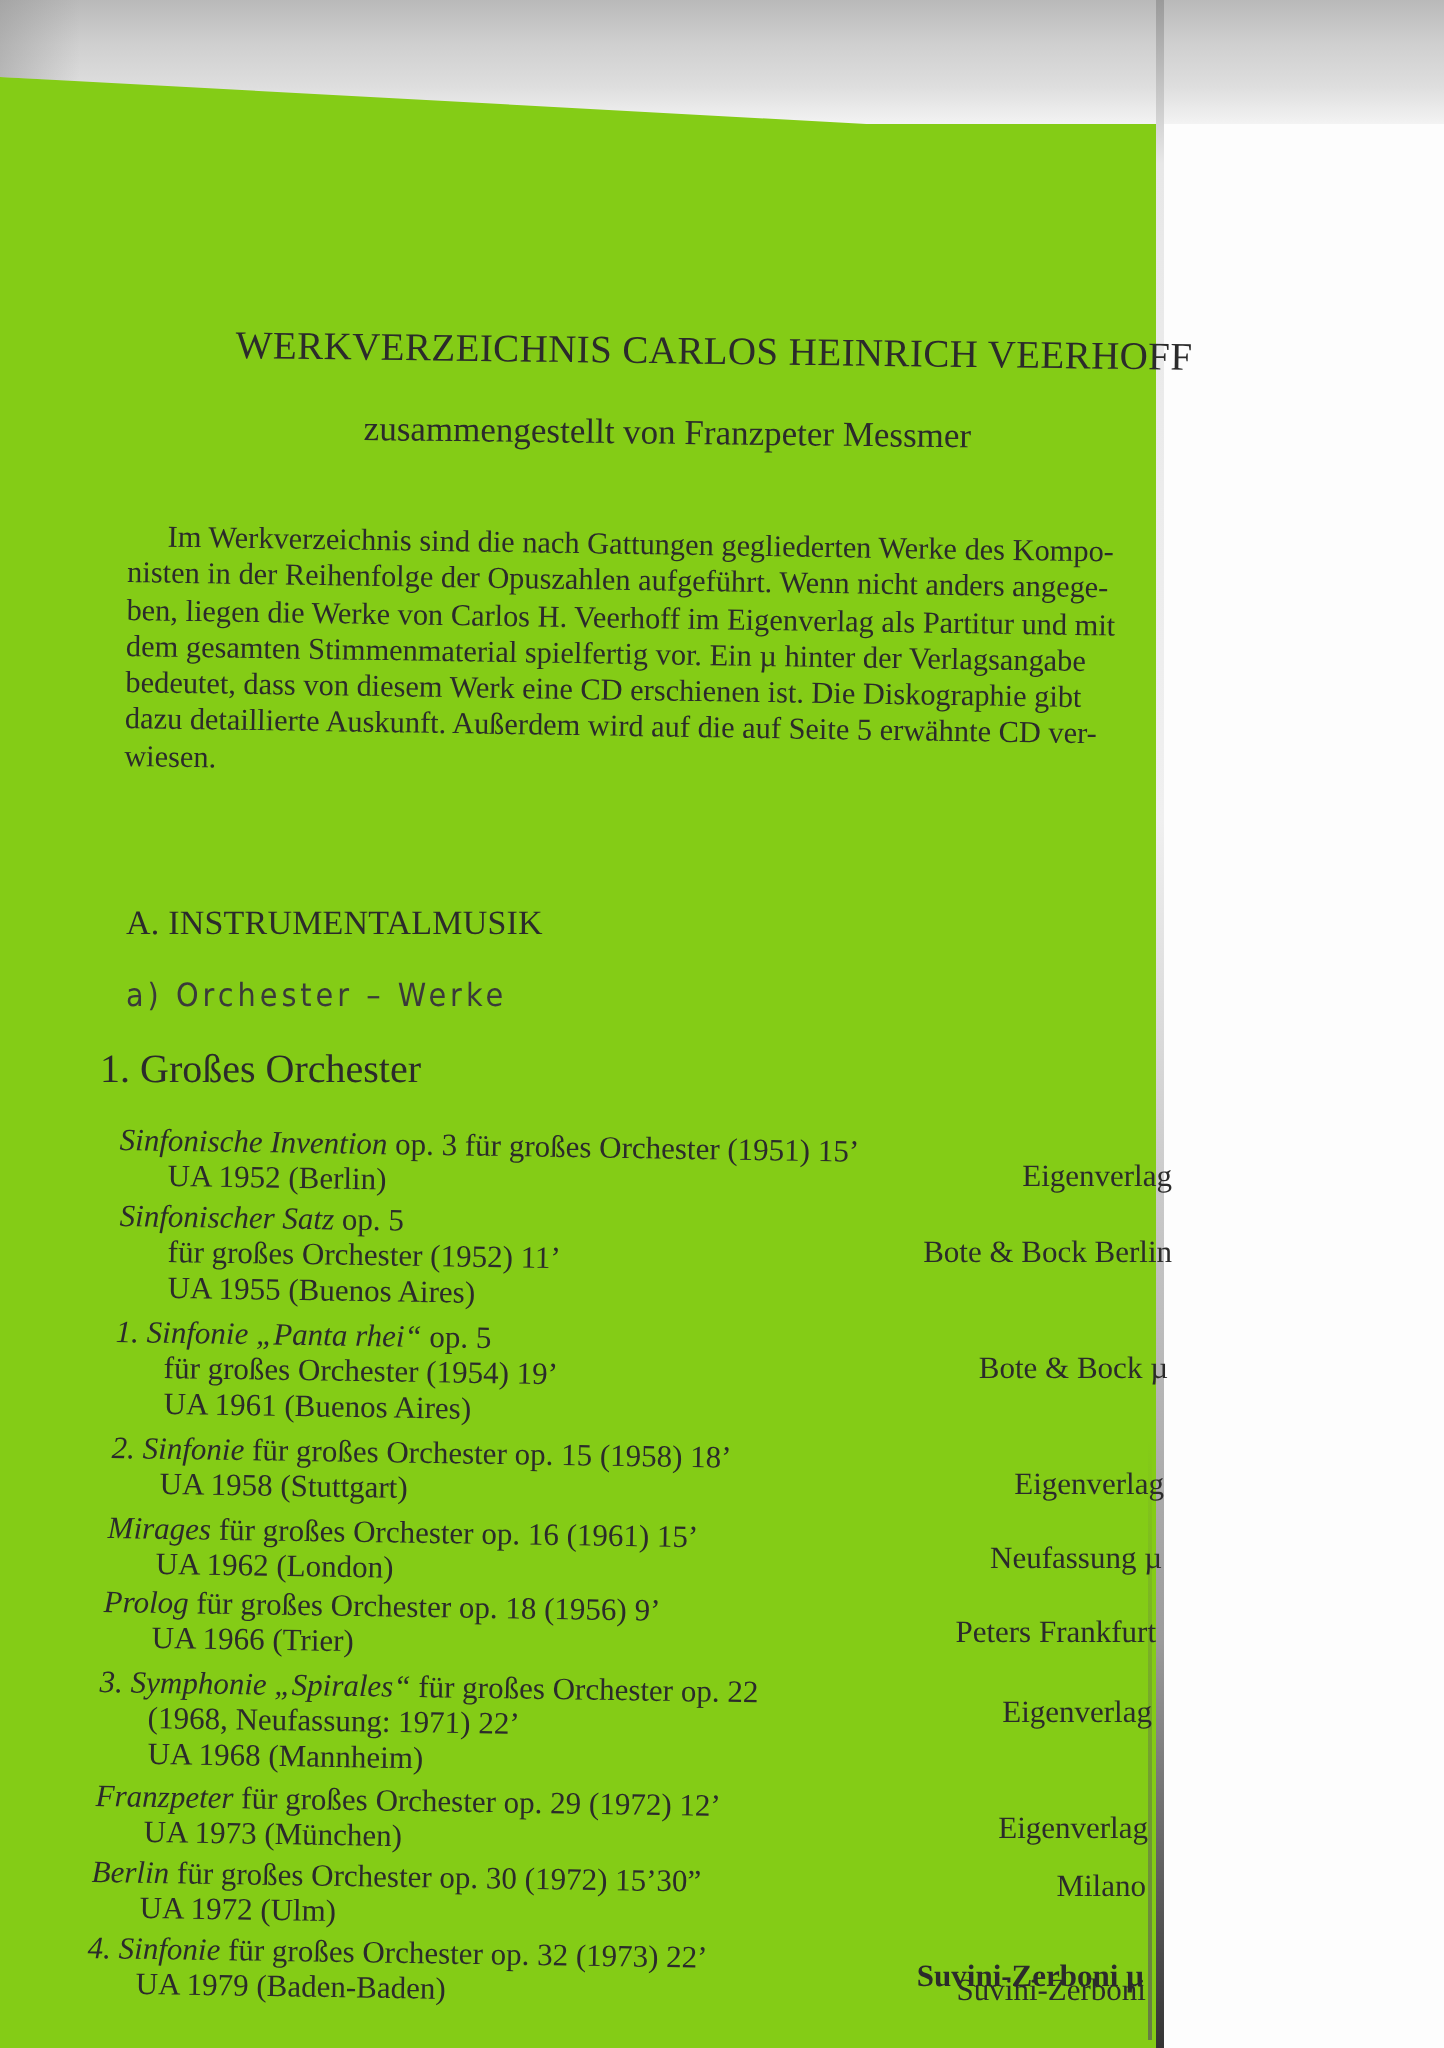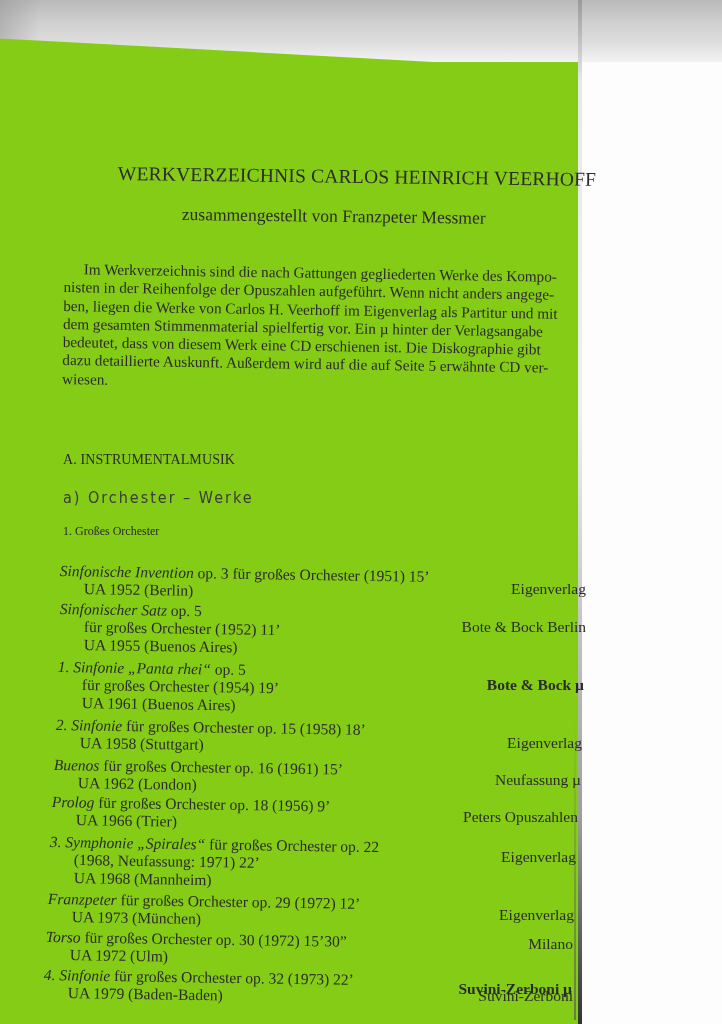--- a/index.html
+++ b/index.html
@@ -35,23 +35,23 @@
     .subtitle {
       position: absolute; left: 182px; top: 204px;
       font-size: 17.5px; white-space: nowrap;
       transform: rotate(0.7deg); transform-origin: left top;
     }
     .intro {
       position: absolute; left: 64px; top: 260px; width: 540px;
       font-size: 15.2px; line-height: 18.3px; text-align: justify;
       transform: rotate(0.9deg); transform-origin: left top;
     }
-    .h-section { position: absolute; left: 63px; top: 452px; font-size: 14px; letter-spacing: 0.1px; white-space: nowrap; }
+    .h-section { position: absolute; left: 63px; top: 452px; font-size: 17px; letter-spacing: 0.1px; white-space: nowrap; }
     .h-sub { position: absolute; left: 63px; top: 488px; font-size: 16px; letter-spacing: 2.2px; white-space: nowrap; font-family: "DejaVu Sans", sans-serif; font-weight: normal; color: #3a3a3a; transform: scaleX(0.9); transform-origin: left top; }
-    .h-group { position: absolute; left: 63px; top: 524px; font-size: 12px; white-space: nowrap; }
+    .h-group { position: absolute; left: 50px; top: 524px; font-size: 20px; white-space: nowrap; }
 
     .works { position: absolute; left: 0; top: 0; width: 722px; height: 1024px; }
     .work-line {
       position: absolute; white-space: nowrap; font-size: 15.5px; line-height: 18px;
       transform: rotate(0.9deg); transform-origin: left top;
     }
     .work-line .title-it { font-style: italic; }
     .publisher {
       position: absolute; white-space: nowrap; font-size: 15.5px; line-height: 18px; text-align: right; width: 200px;
     }
@@ -99,45 +99,45 @@
       <div class="work-line" style="left:84px; top:636px;">UA 1955 (Buenos Aires)</div>
       <div class="publisher" style="left:386px; top:618px;">Bote &amp; Bock Berlin</div>
     </div>
 
     <div>
       <div class="work-line" style="left:58px; top:658px;">
         <span class="title-it">1. Sinfonie „Panta rhei“</span><span> op. 5</span>
       </div>
       <div class="work-line" style="left:82px; top:676px;">für großes Orchester (1954) 19’</div>
       <div class="work-line" style="left:82px; top:694px;">UA 1961 (Buenos Aires)</div>
-      <div class="publisher" style="left:384px; top:676px;font-weight:bold;">Bote &amp; Bock µ</div>
+      <div class="publisher" style="left:384px; top:676px;">Bote &amp; Bock µ</div>
     </div>
 
     <div>
       <div class="work-line" style="left:56px; top:716px;">
         <span class="title-it">2. Sinfonie</span><span> für großes Orchester op. 15 (1958) 18’</span>
       </div>
       <div class="work-line" style="left:80px; top:734px;">UA 1958 (Stuttgart)</div>
       <div class="publisher" style="left:382px; top:734px;">Eigenverlag</div>
     </div>
 
     <div>
       <div class="work-line" style="left:54px; top:756px;">
-        <span class="title-it">Buenos</span><span> für großes Orchester op. 16 (1961) 15’</span>
+        <span class="title-it">Mirages</span><span> für großes Orchester op. 16 (1961) 15’</span>
       </div>
       <div class="work-line" style="left:78px; top:774px;">UA 1962 (London)</div>
       <div class="publisher" style="left:381px; top:771px;">Neufassung µ</div>
     </div>
 
     <div>
       <div class="work-line" style="left:52px; top:793px;">
         <span class="title-it">Prolog</span><span> für großes Orchester op. 18 (1956) 9’</span>
       </div>
       <div class="work-line" style="left:76px; top:811px;">UA 1966 (Trier)</div>
-      <div class="publisher" style="left:378px; top:808px;">Peters Opuszahlen</div>
+      <div class="publisher" style="left:378px; top:808px;">Peters Frankfurt</div>
     </div>
 
     <div>
       <div class="work-line" style="left:50px; top:833px;">
         <span class="title-it">3. Symphonie „Spirales“</span><span> für großes Orchester op. 22</span>
       </div>
       <div class="work-line" style="left:74px; top:851px;">(1968, Neufassung: 1971) 22’</div>
       <div class="work-line" style="left:74px; top:869px;">UA 1968 (Mannheim)</div>
       <div class="publisher" style="left:376px; top:848px;">Eigenverlag</div>
     </div>
@@ -145,21 +145,21 @@
     <div>
       <div class="work-line" style="left:48px; top:890px;">
         <span class="title-it">Franzpeter</span><span> für großes Orchester op. 29 (1972) 12’</span>
       </div>
       <div class="work-line" style="left:72px; top:908px;">UA 1973 (München)</div>
       <div class="publisher" style="left:374px; top:906px;">Eigenverlag</div>
     </div>
 
     <div>
       <div class="work-line" style="left:46px; top:928px;">
-        <span class="title-it">Torso</span><span> für großes Orchester op. 30 (1972) 15’30”</span>
+        <span class="title-it">Berlin</span><span> für großes Orchester op. 30 (1972) 15’30”</span>
       </div>
       <div class="work-line" style="left:70px; top:946px;">UA 1972 (Ulm)</div>
       <div class="publisher" style="left:373px; top:987px;">Suvini-Zerboni</div>
       <div class="publisher" style="left:373px; top:935px;">Milano</div>
     </div>
 
     <div>
       <div class="work-line" style="left:44px; top:966px;">
         <span class="title-it">4. Sinfonie</span><span> für großes Orchester op. 32 (1973) 22’</span>
       </div>

